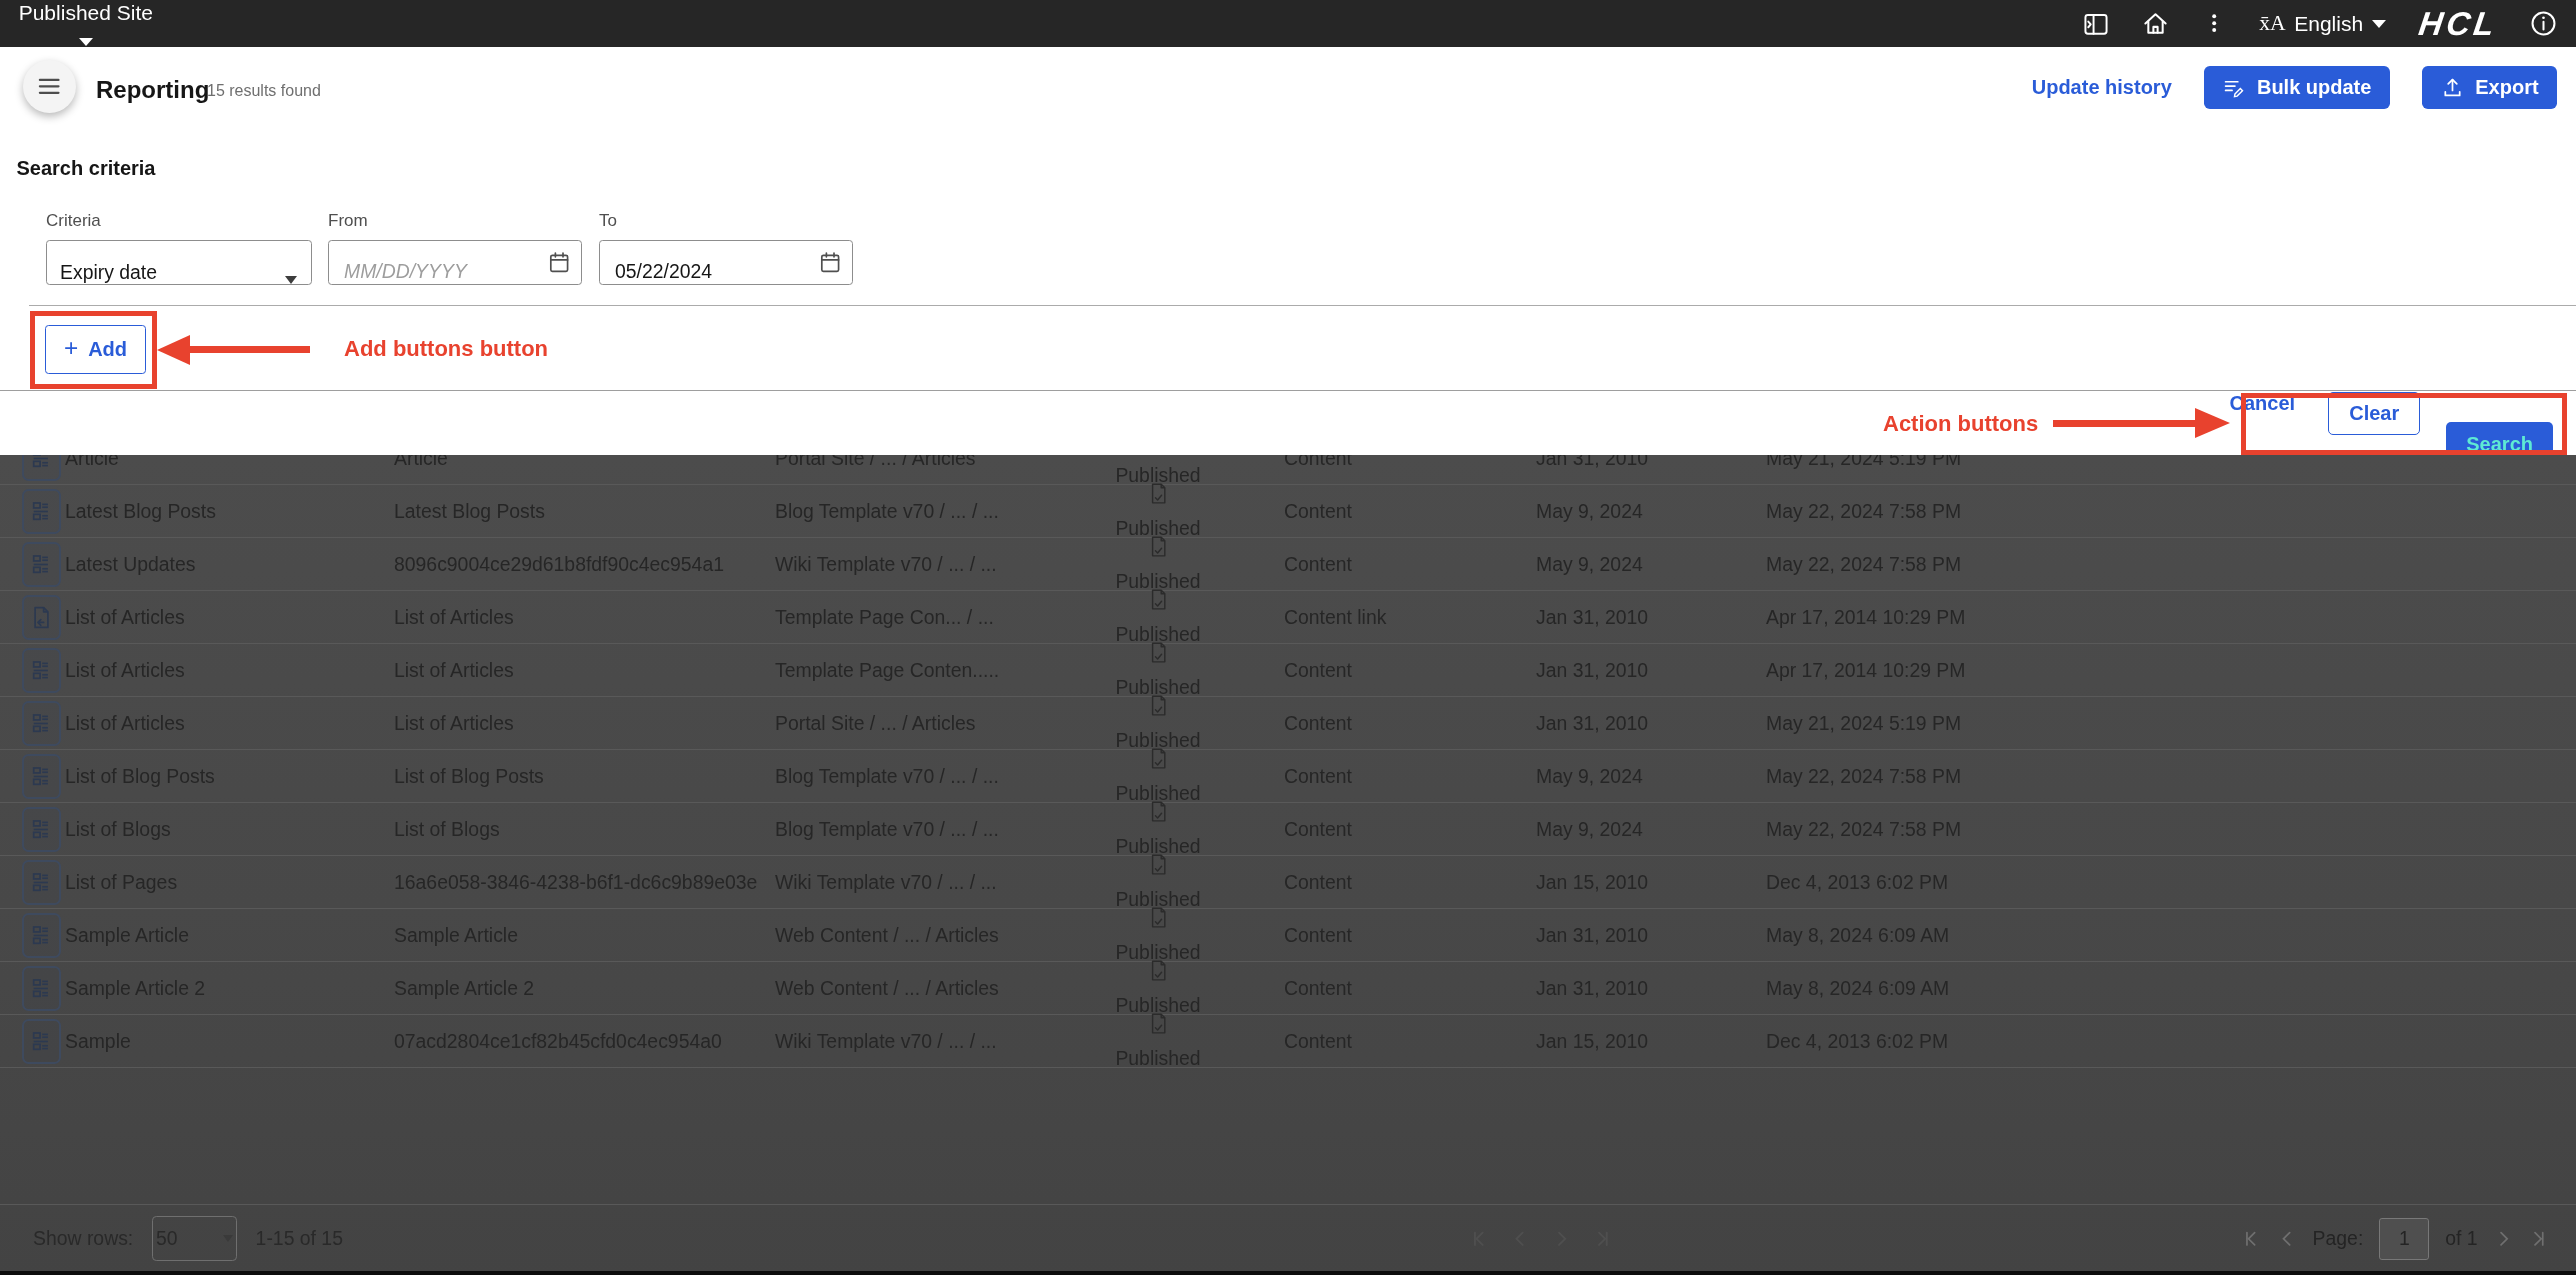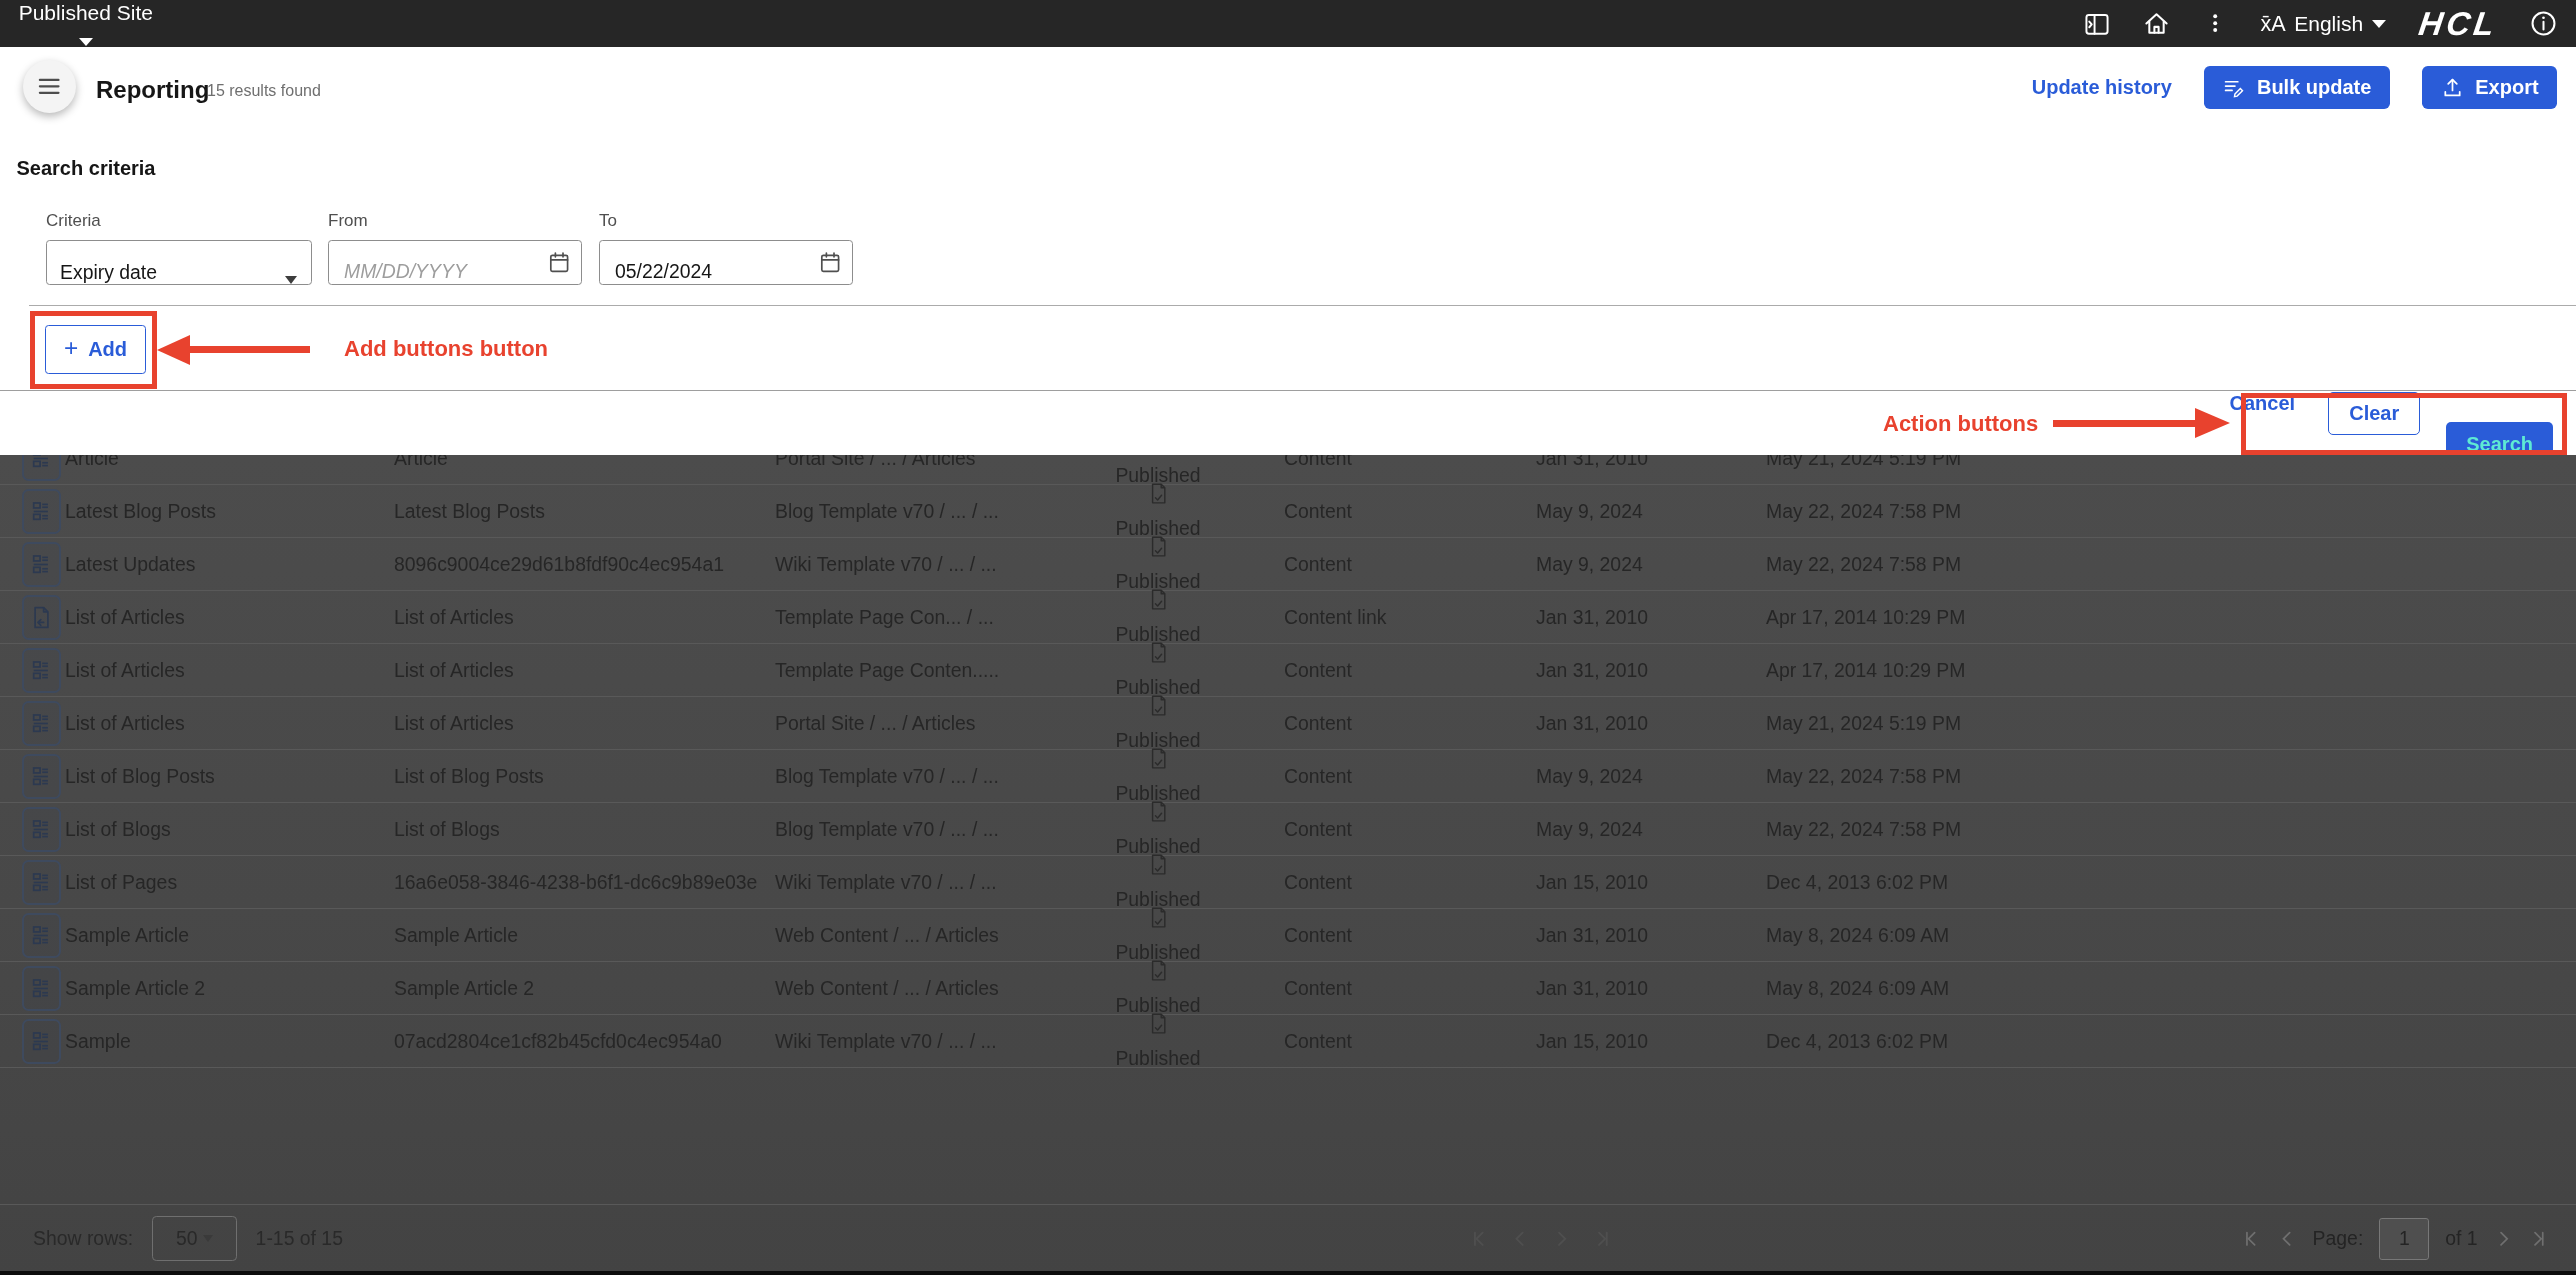--- a/index.html
+++ b/index.html
@@ -8,21 +8,21 @@
   svg{display:block;}
 
   
   .topbar{position:absolute;top:0;left:0;width:2576px;height:47px;background:#262626;
           display:flex;align-items:center;justify-content:space-between;box-sizing:border-box;padding:0 18.7px;}
   .tb-left{display:flex;align-items:center;gap:13px;color:#fff;font-size:21px;flex-direction:column;}
   .caret-down{width:0;height:0;border-left:7.2px solid transparent;border-right:7.2px solid transparent;border-top:8.6px solid #fff;}
   .tb-right{display:flex;align-items:center;gap:33px;color:#fff;}
   .tb-icon{display:flex;align-items:center;justify-content:center;cursor:pointer;}
   .lang{display:flex;align-items:center;gap:8.6px;font-size:21px;cursor:pointer;}
-  .xa{font-size:21.6px;line-height:1;}
+  .xa{font-size:21.6px;line-height:1;font-family:Liberation Serif, serif;}
   .hcl-logo{font-weight:bold;font-style:italic;font-size:33px;letter-spacing:3.6px;transform:skewX(-8deg);}
 
   
   .header{position:absolute;top:47px;left:0;width:2576px;height:82px;background:#fff;}
   .burger{position:absolute;left:23px;top:13px;width:53px;height:53px;border-radius:50%;
           background:#f4f4f4;box-shadow:0 3.6px 8.6px rgba(0,0,0,.28);display:flex;align-items:center;justify-content:center;cursor:pointer;}
   .page-title{position:absolute;left:96px;top:29px;font-size:24px;font-weight:bold;}
   .results-found{position:absolute;left:207px;top:35px;font-size:16px;color:#6f6f6f;}
   .header-actions{position:absolute;right:18.7px;top:19.4px;display:flex;align-items:center;gap:32px;}
   .link-btn{color:#2a5cd8;font-weight:bold;font-size:20px;cursor:pointer;}
@@ -85,21 +85,21 @@
   .tile{width:39px;height:45px;border:2.2px solid #3e4a5e;border-radius:6.5px;display:flex;align-items:center;justify-content:center;box-sizing:border-box;background:rgba(40,54,78,0.08);}
   .cname{width:329px;} .ctitle{width:381px;} .cloc{width:257px;}
   .cstatus{width:252px;display:flex;align-items:center;gap:11.5px;flex-direction:column;}
   .ctype{width:252px;} .cdatea{width:230px;} .cdateb{flex:1;}
   .trow:not(.linkrow) .g-link{display:none;}
 
   
   .bottom-bar{position:absolute;left:0;top:749px;width:2576px;height:67px;border-top:1.4px solid #595959;box-sizing:border-box;}
   .bb-left{position:absolute;left:33px;top:0;height:67px;display:flex;align-items:center;gap:18.7px;font-size:19.4px;color:#292929;}
   .rows-select{width:85px;height:45px;border:1.4px solid #6f6f6f;border-radius:4.3px;display:flex;align-items:center;
-               justify-content:space-between;padding:0 23px;box-sizing:border-box;cursor:pointer;color:#292929;}
+               justify-content:space-between;padding:0 3px;box-sizing:border-box;cursor:pointer;color:#292929;}
   .rows-select .sel-caret{width:0;height:0;border-left:5.8px solid transparent;border-right:5.8px solid transparent;border-top:7.2px solid #3a3a3a;}
   .bb-mid{position:absolute;left:1471px;top:0;height:67px;display:flex;align-items:center;gap:21.6px;opacity:.45;}
   .bb-right{position:absolute;right:29px;top:0;height:67px;display:flex;align-items:center;gap:16px;font-size:19.4px;color:#242424;}
   .pg-input{width:50px;height:42px;border:1.4px solid #787878;border-radius:2.9px;background:#4f4f4f;color:#242424;
             text-align:center;font-size:19.4px;font-family:"Liberation Sans",sans-serif;box-sizing:border-box;}
   .pg-ic{cursor:pointer;display:flex;align-items:center;}
   .bottom-strip{position:absolute;left:0;top:816px;width:2576px;height:5px;background:#0c0c0c;}
 </style>
 </head>
 <body>

